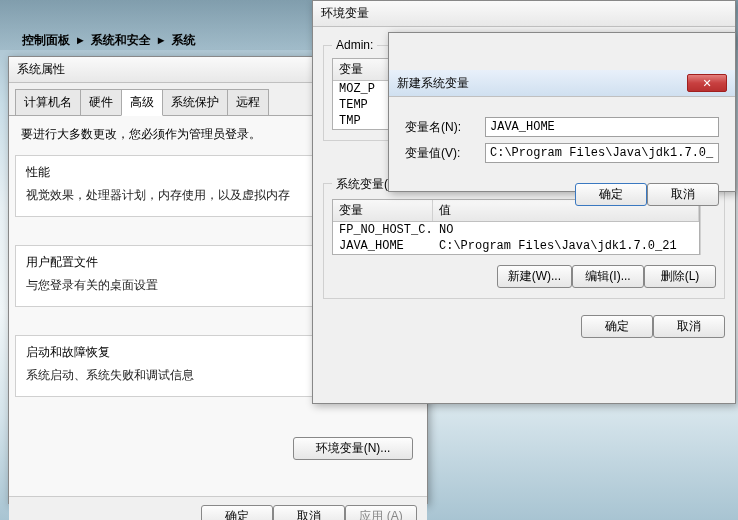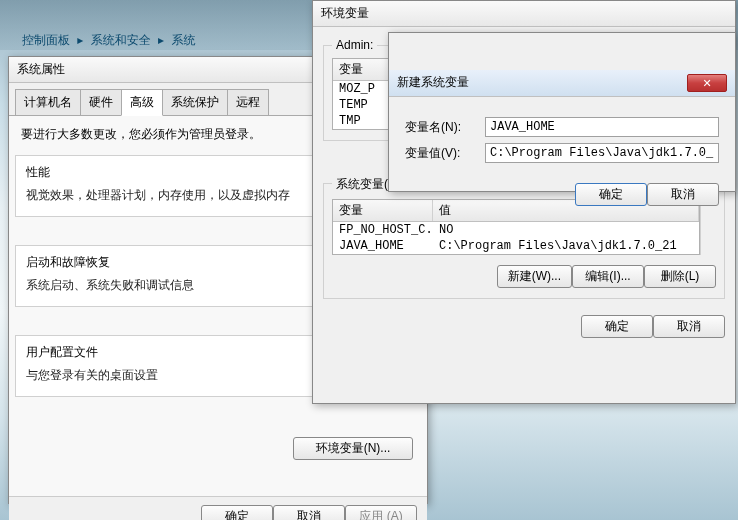--- a/index.html
+++ b/index.html
@@ -14,40 +14,41 @@
 }
 .bg-mountain {
   position: absolute;
   top: 0; left: 0; right: 0; height: 50px;
   background: linear-gradient(180deg, #5a7a8a 0%, #8aa8b8 100%);
   opacity: 0.4;
 }
 .breadcrumb {
   position: absolute;
   top: 32px; left: 20px;
-  color: #0c4a6e;
-  font-size: 12px;
+  color: #000000;
+  font-size: 12px;
+  font-weight: bold;
 }
 .breadcrumb span { margin: 0 2px; }
 
 .window {
   position: absolute;
   background: #f0f0f0;
   border: 1px solid #888;
   box-shadow: 2px 2px 8px rgba(0,0,0,0.3);
 }
 
 .title-bar {
   background: linear-gradient(180deg, #fafafa 0%, #e8e8e8 100%);
   border-bottom: 1px solid #c0c0c0;
   padding: 4px 8px;
   font-size: 12px;
   display: flex;
   justify-content: space-between;
-  align-items: flex-start;
+  align-items: flex-end;
 }
 .title-bar.active {
   background: linear-gradient(180deg, #e8f0fa 0%, #d0e0f0 100%);
   margin-top: 37px;
 }
 
 .close-btn {
   width: 40px;
   height: 18px;
   background: linear-gradient(180deg, #e48080 0%, #c84040 50%, #b83030 100%);
@@ -259,27 +260,27 @@
   </div>
   <div class="panel">
     <div style="padding:10px 12px 4px 12px;">要进行大多数更改，您必须作为管理员登录。</div>
 
     <div class="group-box">
       <div class="group-label">性能</div>
       <div class="group-desc">视觉效果，处理器计划，内存使用，以及虚拟内存</div>
     </div>
 
     <div class="group-box" style="margin-top:28px;">
+      <div class="group-label">用户配置文件</div>
+      <div class="group-desc">与您登录有关的桌面设置</div>
+    </div>
+
+    <div class="group-box" style="margin-top:28px;">
       <div class="group-label">启动和故障恢复</div>
       <div class="group-desc">系统启动、系统失败和调试信息</div>
-    </div>
-
-    <div class="group-box" style="margin-top:28px;">
-      <div class="group-label">用户配置文件</div>
-      <div class="group-desc">与您登录有关的桌面设置</div>
     </div>
 
     <div style="text-align:right; padding:32px 14px 0 0;">
       <span class="btn" style="min-width:120px;">环境变量(N)...</span>
     </div>
   </div>
   <div class="btn-row" style="border-top:1px solid #ccc; background:#f0f0f0;">
     <span class="btn">确定</span>
     <span class="btn">取消</span>
     <span class="btn" style="color:#888;">应用 (A)</span>

